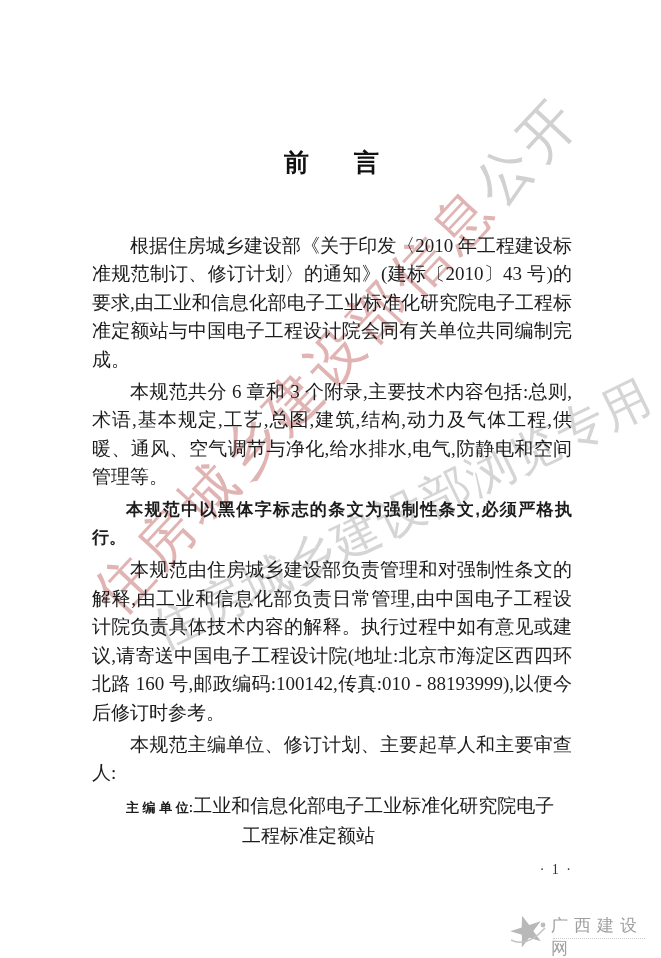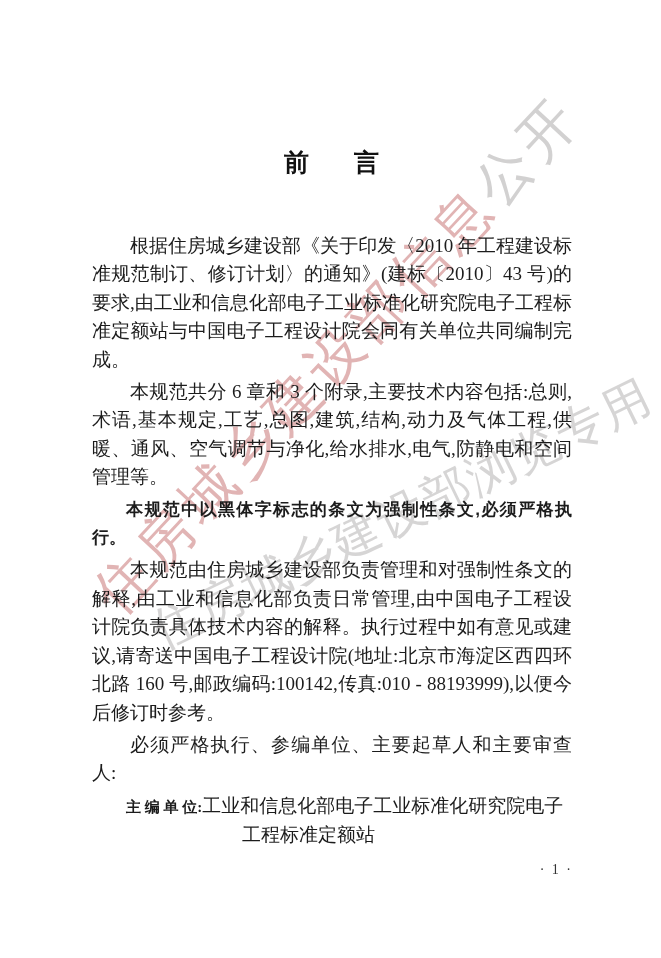--- a/index.html
+++ b/index.html
@@ -26,21 +26,21 @@
   }
   #body-text{
     position:absolute;
     left:0;top:228px;width:488px;
     font-size:19px;line-height:28.4px;
     text-align:justify;
   }
   .para{margin:4px;text-indent:2em;}
   .para.forced{font-weight:bold;font-family:"Liberation Sans","DejaVu Sans",sans-serif;font-size:17px;}
   .ed-line{white-space:nowrap;text-indent:2em;}
-  .ed-label{font-weight:bold;font-family:Liberation Serif, serif;font-size:15px;}
+  .ed-label{font-weight:bold;font-family:Liberation Sans, sans-serif;font-size:13px;}
   .ed-cont-1{padding-left:154px;}
   
   #page-number{
     position:absolute;right:88px;top:862px;
     font-size:14px;color:#333;letter-spacing:2px;
   }
   
   .wm{
     position:absolute;
     pointer-events:none;
@@ -91,25 +91,34 @@
     <div id="doc-title">
       <span>前</span>
       <span>言</span>
     </div>
 
     <div id="body-text">
       <p class="para">根据住房城乡建设部《关于印发〈2010 年工程建设标准规范制订、修订计划〉的通知》(建标〔2010〕43 号)的要求,由工业和信息化部电子工业标准化研究院电子工程标准定额站与中国电子工程设计院会同有关单位共同编制完成。</p>
       <p class="para">本规范共分 6 章和 3 个附录,主要技术内容包括:总则,术语,基本规定,工艺,总图,建筑,结构,动力及气体工程,供暖、通风、空气调节与净化,给水排水,电气,防静电和空间管理等。</p>
       <p class="para forced">本规范中以黑体字标志的条文为强制性条文,必须严格执行。</p>
       <p class="para">本规范由住房城乡建设部负责管理和对强制性条文的解释,由工业和信息化部负责日常管理,由中国电子工程设计院负责具体技术内容的解释。执行过程中如有意见或建议,请寄送中国电子工程设计院(地址:北京市海淀区西四环北路 160 号,邮政编码:100142,传真:010 - 88193999),以便今后修订时参考。</p>
-      <p class="para">必须严格执行、参编单位、主要起草人和主要审查人:</p>
+      <p class="para">本规范主编单位、修订计划、主要起草人和主要审查人:</p>
 
       <div class="ed-line"><span class="ed-label">主 编 单 位:</span><span>工业和信息化部电子工业标准化研究院电子</span></div>
       <div class="ed-cont-1">工程标准定额站</div>
 
     </div>
 
   </div>
 
   <div id="page-number">· 1 ·</div>
 
+  <div id="footer-logo">
+    <svg id="logo-star" viewBox="0 0 40 34" xmlns="http://www.w3.org/2000/svg">
+      <path d="M20 1 L24 12 L36 12 L26 19 L30 31 L20 24 L10 31 L14 19 L4 12 L16 12 Z" fill="#b8b8b8" transform="rotate(-18 20 17)"></path>
+      <path d="M4 26 Q20 34 38 14" stroke="#c4c4c4" stroke-width="1.5" fill="none"></path>
+      <circle cx="36" cy="11" r="2.4" fill="#bcbcbc"></circle>
+    </svg>
+    <div id="logo-site-name">广西建设网</div>
+    <div id="logo-tagline"></div>
+  </div>
 
 </div>
 
 </body></html>

